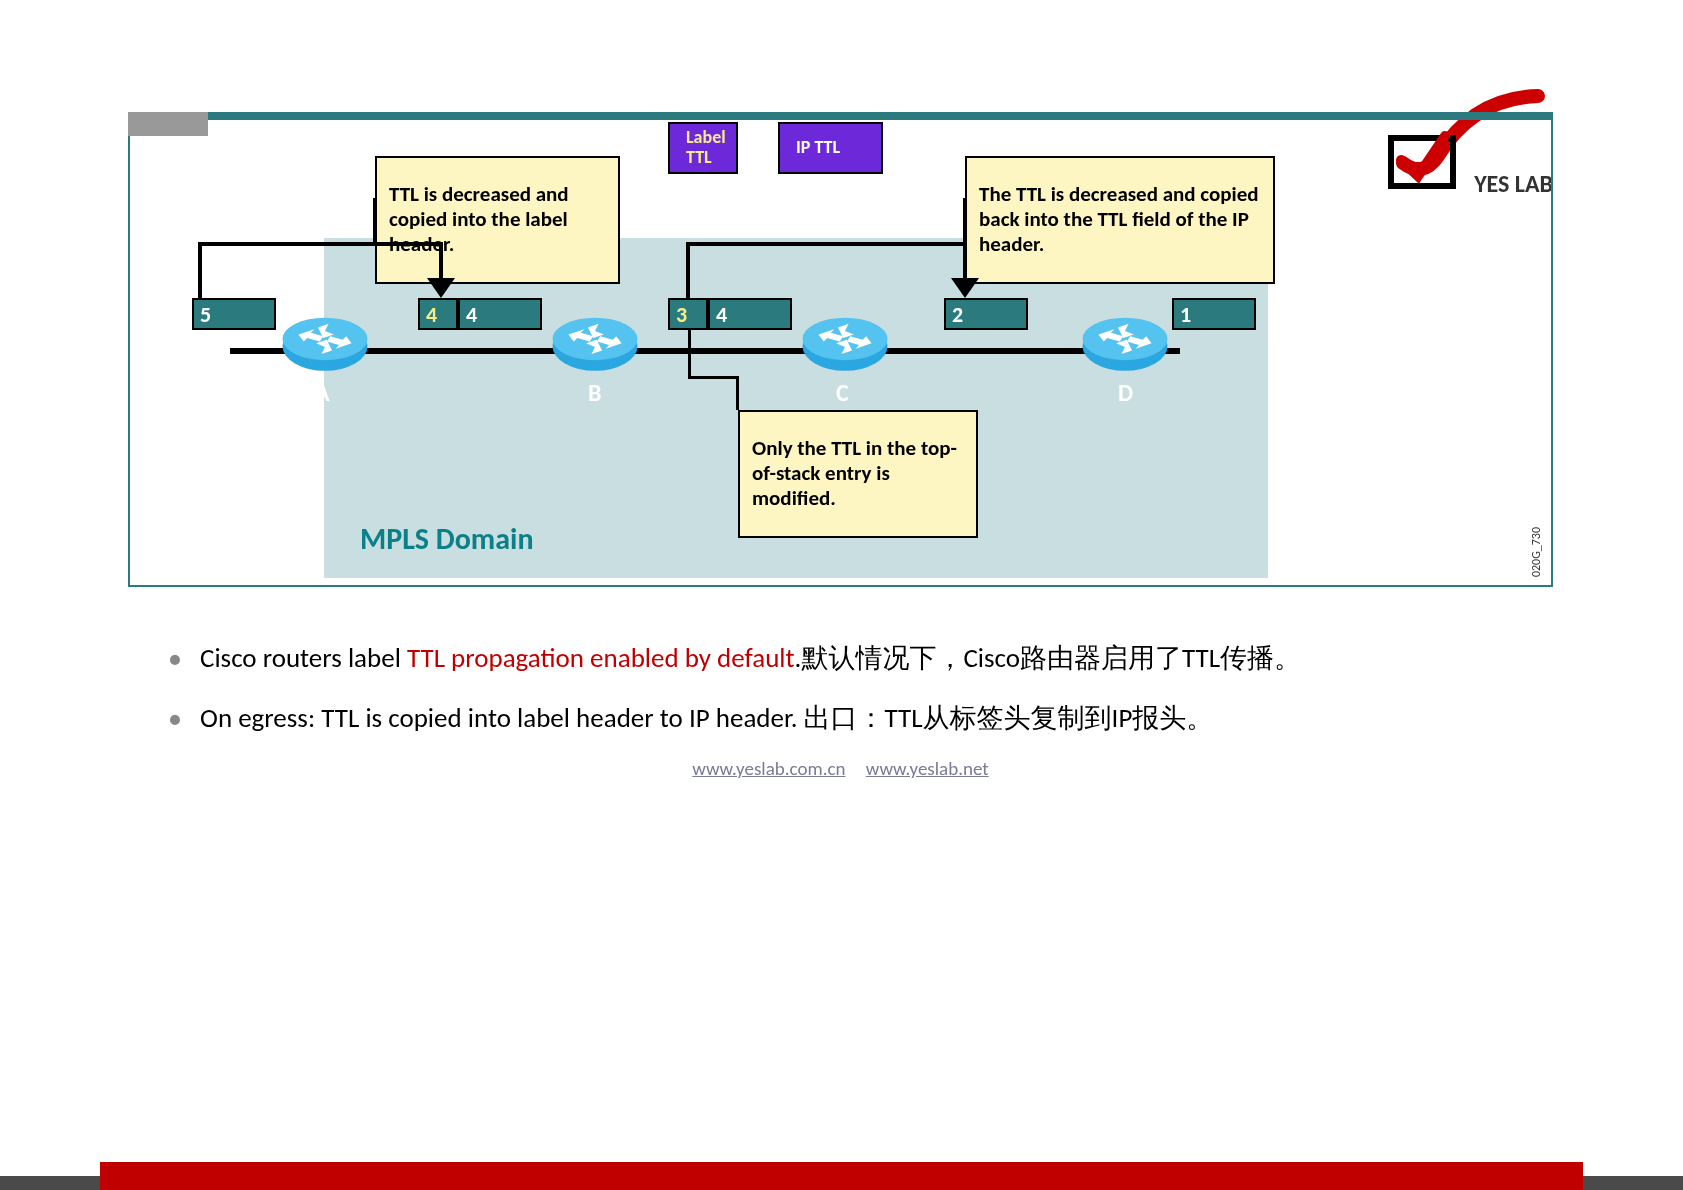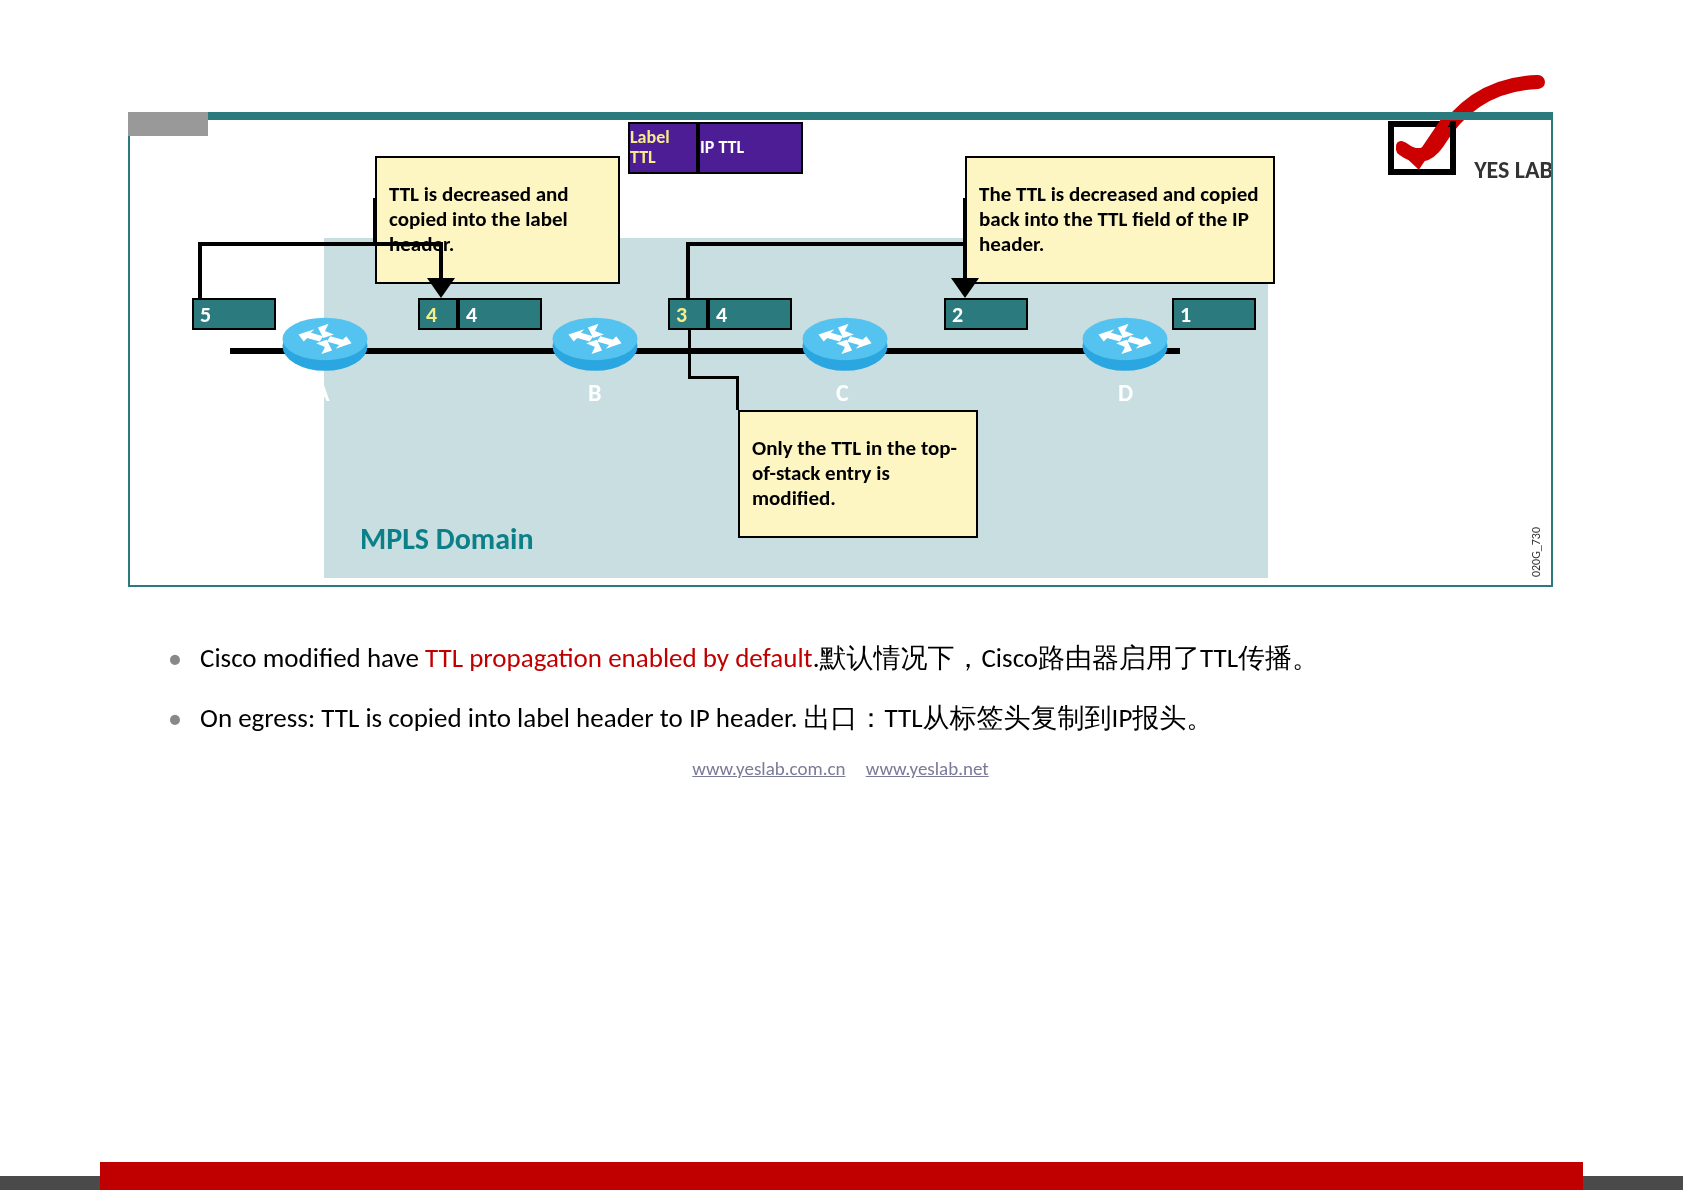--- a/index.html
+++ b/index.html
@@ -1,31 +1,31 @@
 <!DOCTYPE html>
 <html><head>
 <meta charset="utf-8">
 <style>
   * { box-sizing: border-box; margin: 0; padding: 0; }
   body { font-family: Calibri, Arial, sans-serif; background: #fff; width: 1683px; height: 1190px; position: relative; }
   .slide { position: absolute; left: 128px; top: 52px; width: 1425px; height: 1088px; }
   .title { font-size: 64px; text-align: center; color: #000; margin-bottom: 10px; font-weight: 400; }
-  .logo { position: absolute; right: 0; top: 22px; width: 180px; height: 110px; }
+  .logo { position: absolute; right: 0; top: 36px; width: 180px; height: 110px; }
   .logo svg { width: 100%; height: 100%; }
   .logo-text { position: absolute; right: 0; bottom: 0; font-weight: bold; font-size: 24px; color: #333; }
 
   .diagram-outer { position: relative; width: 100%; height: 475px; border: 2px solid #2b7a7e; border-top-width: 8px; margin-top: 60px; }
   .gray-tab { position: absolute; left: -2px; top: -8px; width: 80px; height: 24px; background: #999; }
 
   .mpls-box { position: absolute; left: 194px; top: 118px; width: 944px; height: 340px; background: #c9dee0; }
   .mpls-label { position: absolute; left: 230px; top: 400px; color: #0b8089; font-weight: bold; font-size: 30px; }
   .img-code { position: absolute; right: 8px; bottom: 8px; font-size: 12px; color: #333; writing-mode: vertical-rl; transform: rotate(180deg); }
 
   .legend { position: absolute; left: 498px; top: 2px; display: flex; }
-  .legend-cell { background: #4c1d95; border: 2px solid #000; color: #fff; font-weight: bold; font-size: 18px; padding: 4px 0; line-height: 1.1; }
+  .legend-cell { background: #6d28d9; border: 2px solid #000; color: #fff; font-weight: bold; font-size: 18px; padding: 4px 16px; line-height: 1.1; margin-left: 40px; }
   .legend-cell.label { color: #f5ed89; width: 70px; }
   .legend-cell.ip { width: 105px; display:flex; align-items:center; }
 
   .callout { position: absolute; background: #fdf6c3; border: 2px solid #000; padding: 24px 12px; font-weight: bold; font-size: 21px; line-height: 1.2; }
   .callout.c1 { left: 245px; top: 36px; width: 245px; }
   .callout.c2 { left: 835px; top: 36px; width: 310px; }
   .callout.c3 { left: 608px; top: 290px; width: 240px; }
 
   
   .line-h { position: absolute; background: #000; height: 4px; }
@@ -161,21 +161,21 @@
     <div class="router-label" style="left:458px;">B</div>
     <div class="router-label" style="left:706px;">C</div>
     <div class="router-label" style="left:988px;">D</div>
 
     <div class="mpls-label">MPLS Domain</div>
     <div class="img-code">020G_730</div>
   </div>
 
   <ul class="bullets">
     <li>
-      <span>Cisco modified have </span><span class="red">TTL propagation enabled by default</span><span>.默认情况下，Cisco路由器启用了TTL传播。</span>
+      <span>Cisco routers label </span><span class="red">TTL propagation enabled by default</span><span>.默认情况下，Cisco路由器启用了TTL传播。</span>
     </li>
     <li>On egress: TTL is copied into label header to IP header.   出口：TTL从标签头复制到IP报头。</li>
   </ul>
 
   <div class="footer-links">
     <a href="#">www.yeslab.com.cn</a>
     <a href="#">www.yeslab.net</a>
   </div>
 </div>
 

